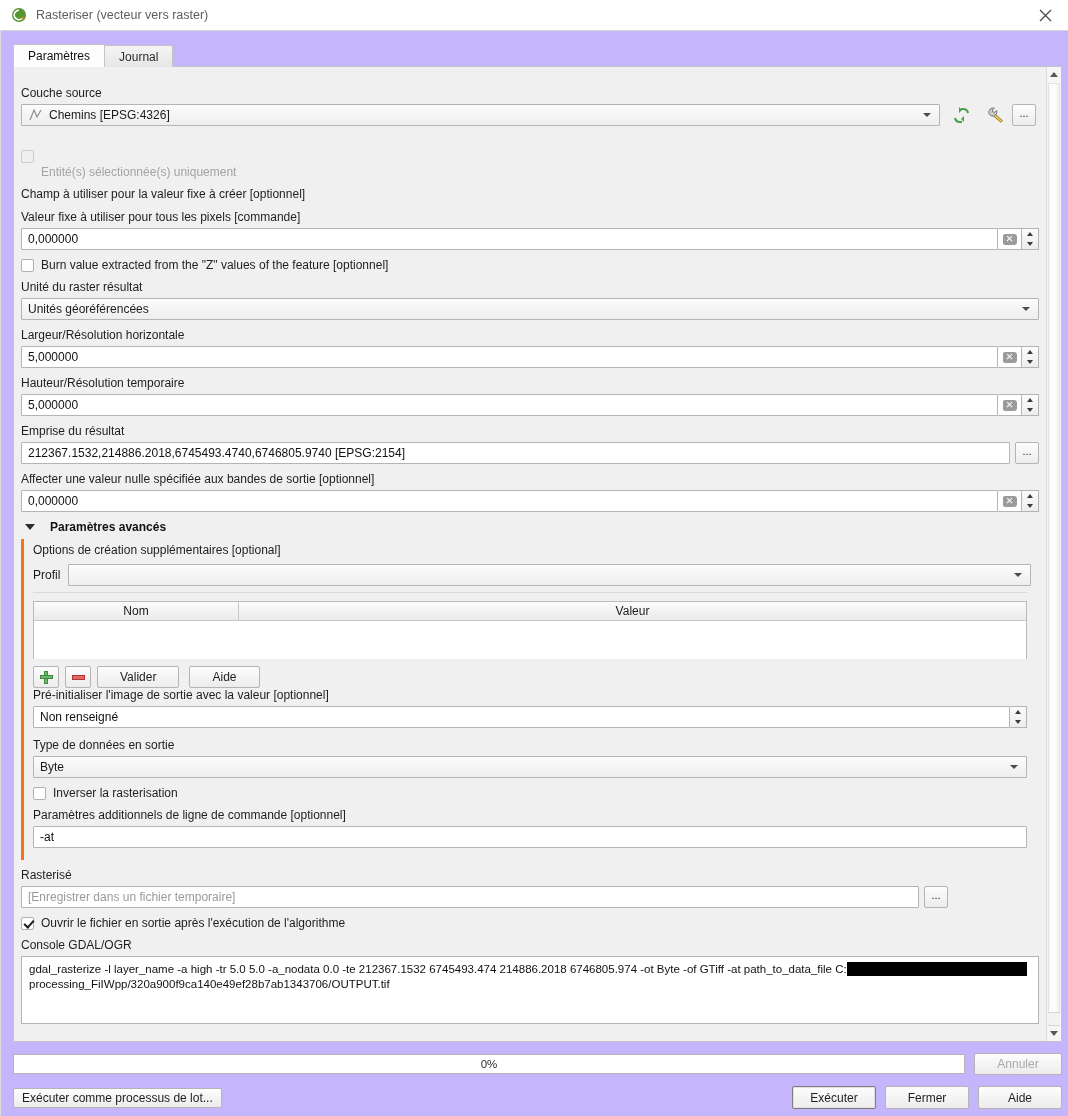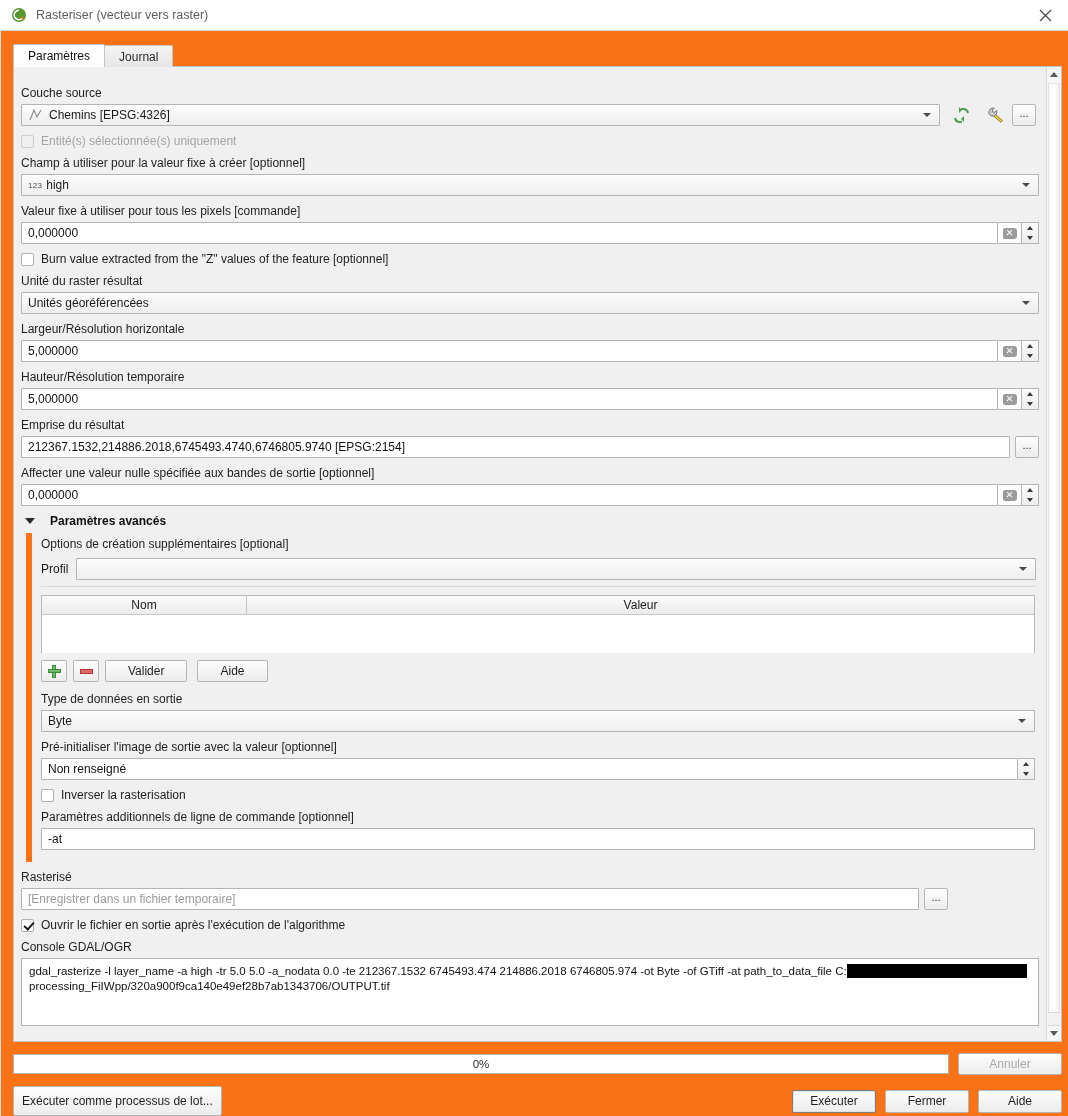--- a/index.html
+++ b/index.html
@@ -38,21 +38,21 @@
     width: 46px; height: 30px;
     display: flex; align-items: center; justify-content: center;
     flex: none;
   }
   .close-btn svg { display:block; }
 
   
   .dialog-body {
     position: absolute;
     left: 0; top: 31px; right: 0; bottom: 0;
-    background: #f97316;
+    background: #c4b5fd;
     border-left: 1px solid #dcdcdc;
     box-sizing: border-box;
   }
 
   
   .tabstrip {
     position: absolute;
     left: 12px; top: 13px;
     height: 23px;
     display: flex;
@@ -226,21 +226,21 @@
   .chk.checked:after {
     content: "";
     position: absolute;
     left: 4px; top: 0px;
     width: 4px; height: 8px;
     border: solid #1b1b1b;
     border-width: 0 2px 2px 0;
     transform: rotate(42deg);
   }
   .chk-label { font-size: 12px; color: #1e1e1e; }
-  .chk-label.dis { color: #a4a4a4; }
+  .chk-label.dis { color: #a4a4a4; margin-top: 31px; }
 
   
   .layer-ico {
     width: 17px; height: 14px; flex: none;
     margin-right: 4px;
     position: relative;
   }
   
   .num-ico {
     font-size: 8px;
@@ -266,22 +266,21 @@
   }
   .adv-caret {
     width: 0; height: 0;
     border-left: 5px solid transparent;
     border-right: 5px solid transparent;
     border-top: 6px solid #2c2c2c;
     margin-right: 8px; flex: none;
   }
   .adv-title { font-weight: bold; font-size: 12px; color: #111; }
   .adv-box {
-    border-left: 6px solid #f97316;
-    margin-left: 5px;
+    border-left: 3px solid #f97316;
     padding: 4px 0 4px 9px;
   }
 
   .profil-row { display: flex; align-items: center; margin-bottom: 6px; }
   .profil-lbl { font-size: 12px; margin-right: 8px; flex: none; }
   .hr { height: 1px; background: #d9d9d9; margin: 2px 0 8px 0; }
 
   .table {
     border: 1px solid #b9b9b9;
     background: #ffffff;
@@ -396,26 +395,26 @@
     flex: 1 1 auto;
     height: 20px;
     background: #ffffff;
     border: 1px solid #b4b4b4;
     border-radius: 1px;
     display: flex; align-items: center; justify-content: center;
     font-size: 11.5px;
     color: #2a2a2a;
     box-sizing: border-box;
   }
-  .cancel-btn { width: 104px; height: 22px; margin-left: 9px; flex:none; }
+  .cancel-btn { width: 88px; height: 22px; margin-left: 9px; flex:none; }
   .actions-row {
     display: flex; align-items: center;
     margin-top: 11px;
   }
-  .batch-btn { height: 30px; padding: 0 8px; }
+  .batch-btn { height: 20px; padding: 0 8px; }
   .actions-spacer { flex: 1 1 auto; }
   .act-btn { width: 84px; height: 23px; margin-left: 9px; }
 </style>
 </head>
 <body>
 
 <div class="titlebar">
   <span class="qgis-logo">
     <svg width="16" height="16" viewBox="0 0 16 16">
       <circle cx="8" cy="8" r="7" fill="#589632"></circle>
@@ -482,25 +481,20 @@
           </div>
         </div>
 
         <div class="chk-row">
           <span class="chk dis"></span>
           <span class="chk-label dis">Entité(s) sélectionnée(s) uniquement</span>
         </div>
 
         <div class="row">
           <div class="lbl">Champ à utiliser pour la valeur fixe à créer [optionnel]</div>
-          <div class="combo" style="width:1018px">
-            <span class="num-ico">123</span>
-            <span>high</span>
-            <span class="arrow"></span>
-          </div>
         </div>
 
         <div class="row">
           <div class="lbl">Valeur fixe à utiliser pour tous les pixels [commande]</div>
           <div class="field-row" style="width:1018px">
             <div class="txt">0,000000</div>
             <span class="clear-ico">
                 <span class="glyph"></span>
               </span>
             <span class="spin">
@@ -624,42 +618,42 @@
             </span>
             <span class="sq-btn">
               <span class="minus-ico"></span>
             </span>
             <span class="btn wide-btn">
               <span>Valider</span>
             </span>
             <span class="btn wide-btn" style="margin-left:4px">
               <span>Aide</span>
             </span>
-          </div>
-
-          <div class="row" style="margin-top:10px">
-            <div class="lbl">Type de données en sortie</div>
-            <div class="combo" style="width:994px">
-              <span>Byte</span>
-              <span class="arrow"></span>
-            </div>
           </div>
 
           <div class="row">
             <div class="lbl">Pré-initialiser l'image de sortie avec la valeur [optionnel]</div>
             <div class="field-row" style="width:994px">
               <div class="txt">Non renseigné</div>
               <span class="spin">
                 <div>
                     <span class="up"></span>
                   </div>
                   <div>
                     <span class="dn"></span>
                   </div>
               </span>
+            </div>
+          </div>
+
+          <div class="row" style="margin-top:10px">
+            <div class="lbl">Type de données en sortie</div>
+            <div class="combo" style="width:994px">
+              <span>Byte</span>
+              <span class="arrow"></span>
             </div>
           </div>
 
           <div class="chk-row">
             <span class="chk"></span>
             <span class="chk-label">Inverser la rasterisation</span>
           </div>
 
           <div class="row">
             <div class="lbl">Paramètres additionnels de ligne de commande [optionnel]</div>

